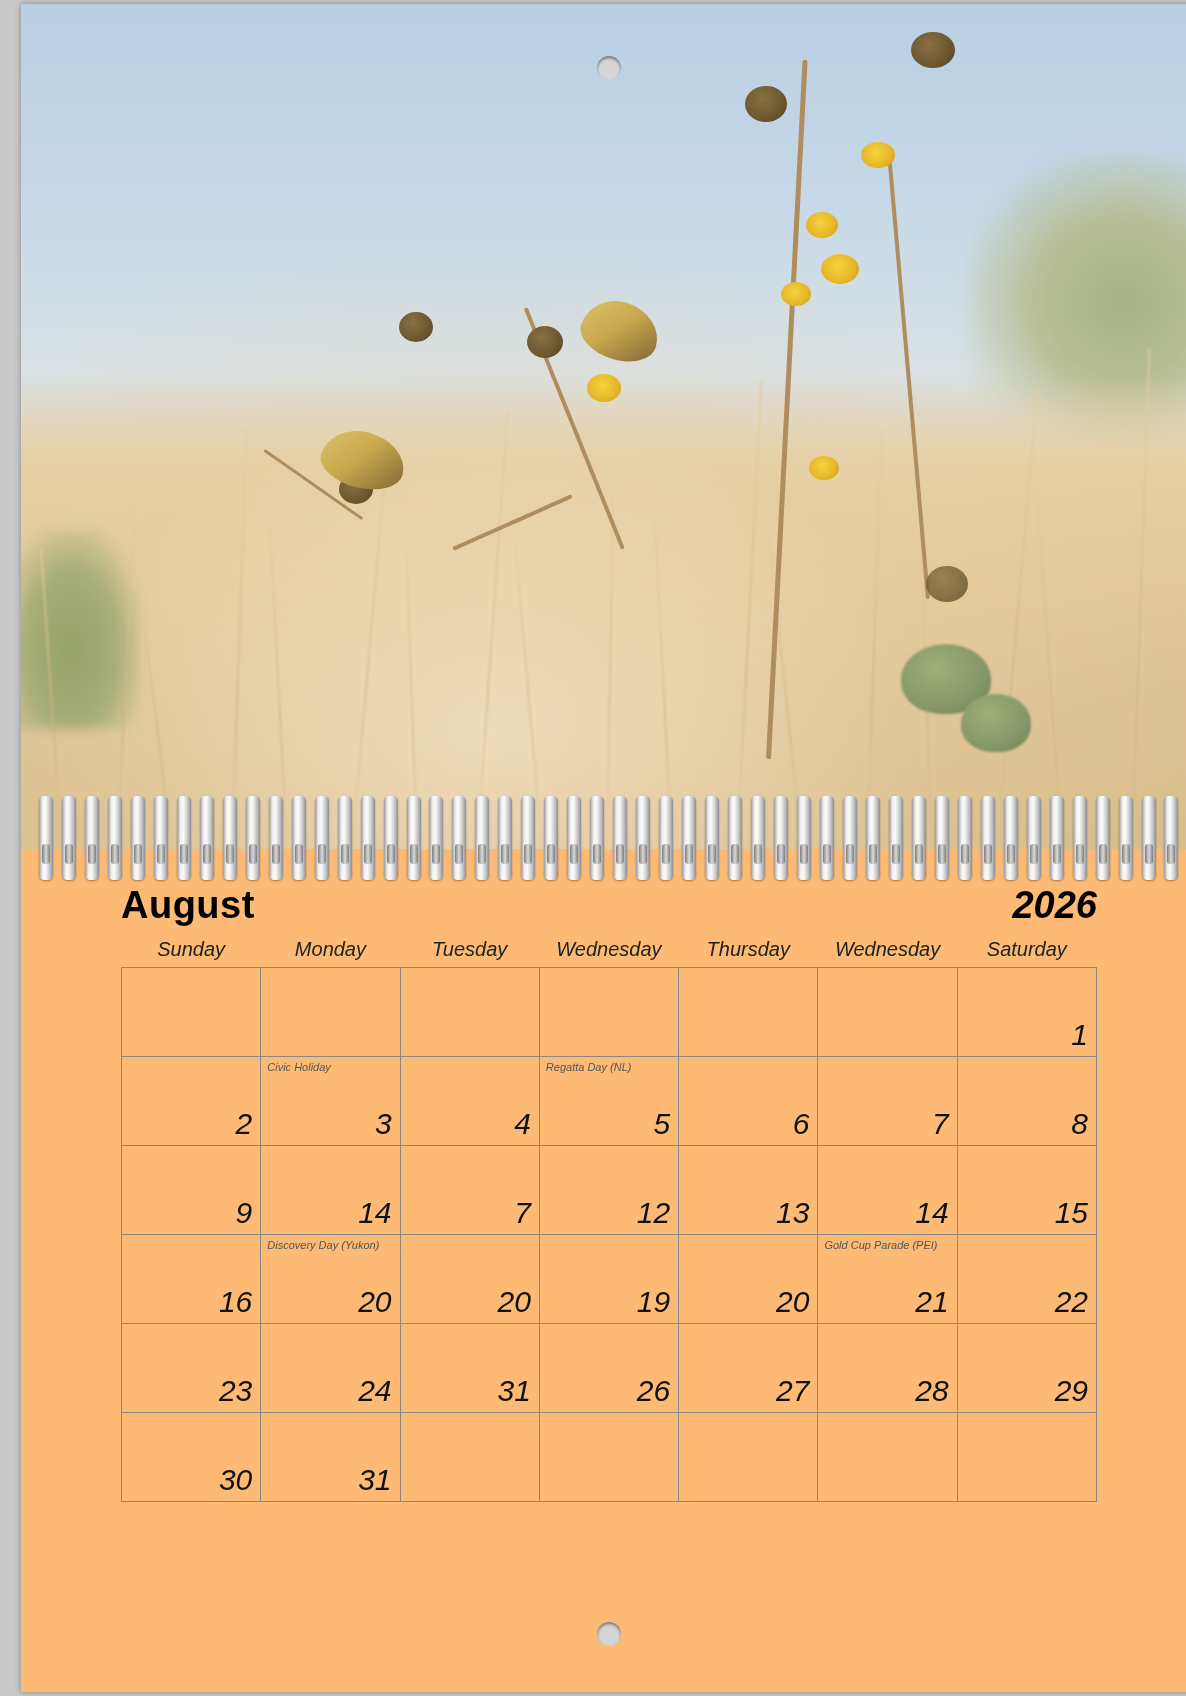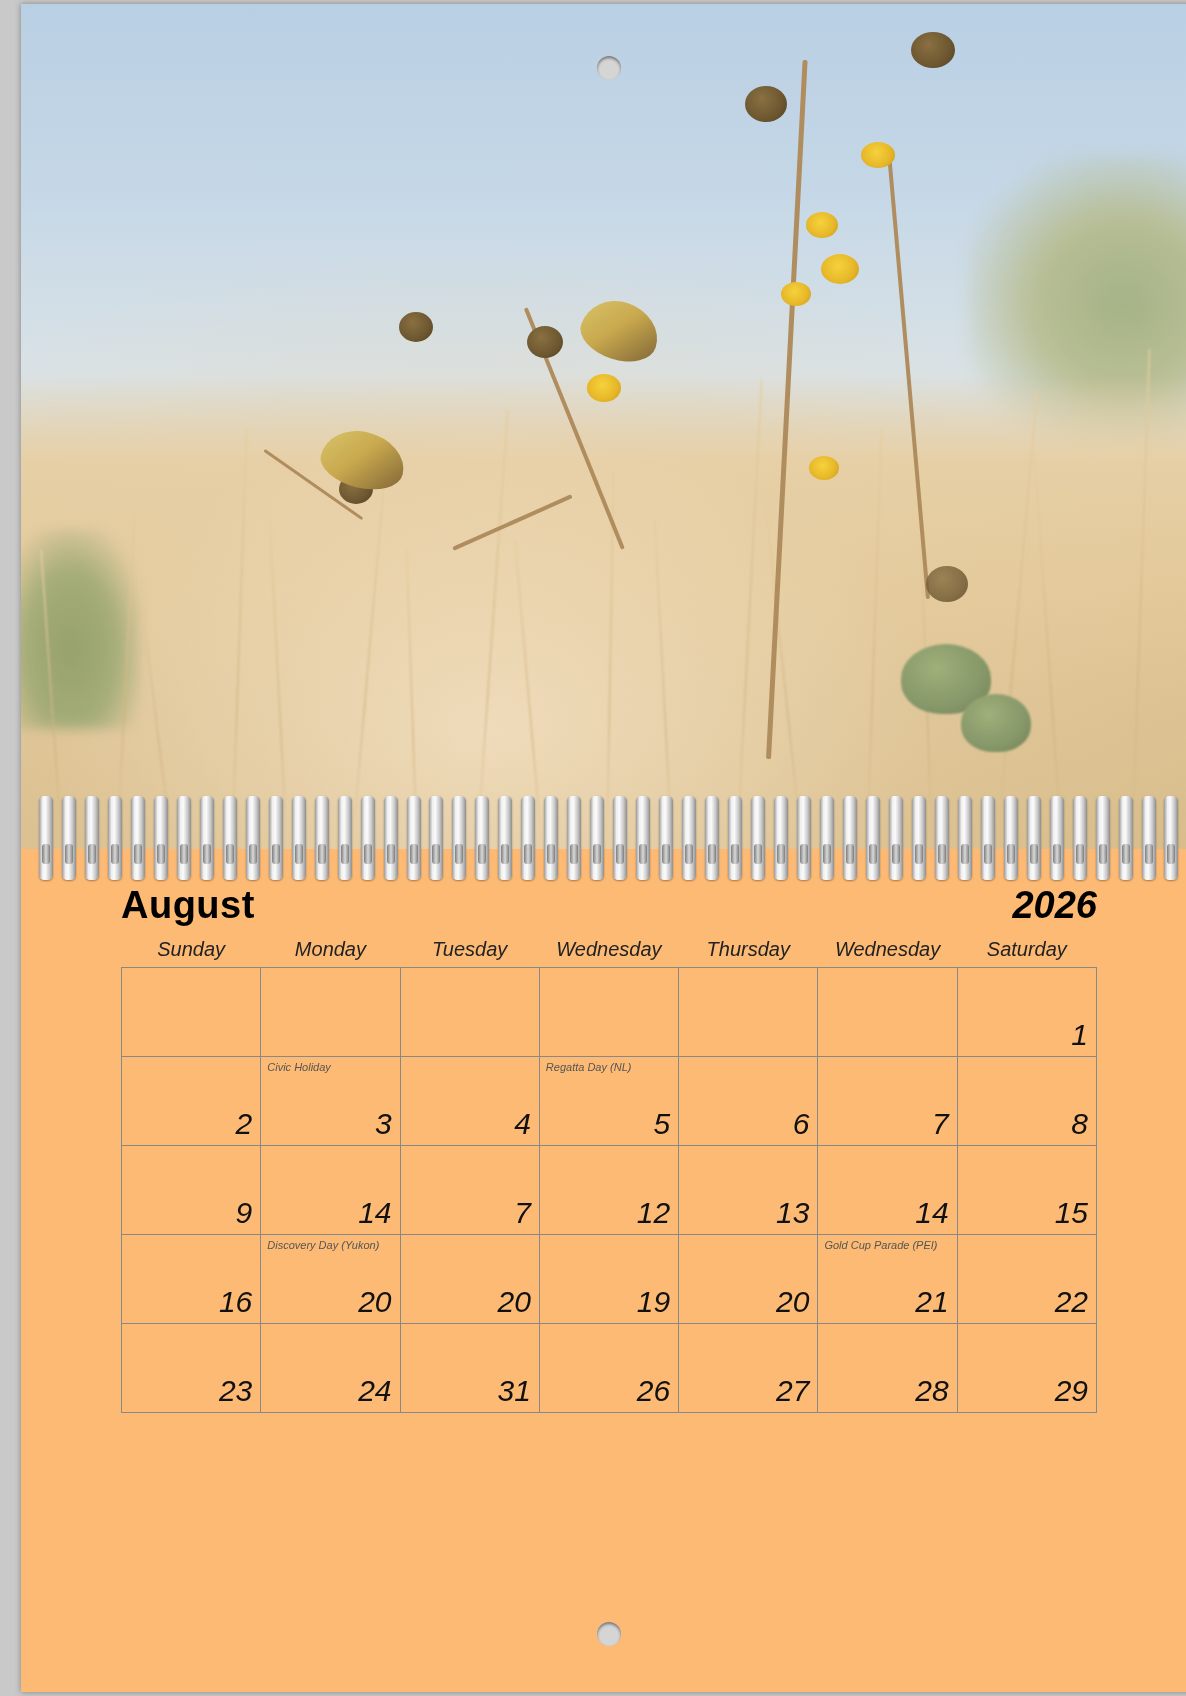--- a/index.html
+++ b/index.html
@@ -498,17 +498,47 @@
           <td>
               <div class="holiday"></div>
               <div class="daynum">28</div>
             </td>
           <td>
               <div class="holiday"></div>
               <div class="daynum">29</div>
             </td>
         </tr>
 
+        <tr>
+          <td>
+              <div class="holiday"></div>
+              <div class="daynum">30</div>
+            </td>
+          <td>
+              <div class="holiday"></div>
+              <div class="daynum">31</div>
+            </td>
+          <td>
+              <div class="holiday"></div>
+              <div class="daynum"></div>
+            </td>
+          <td>
+              <div class="holiday"></div>
+              <div class="daynum"></div>
+            </td>
+          <td>
+              <div class="holiday"></div>
+              <div class="daynum"></div>
+            </td>
+          <td>
+              <div class="holiday"></div>
+              <div class="daynum"></div>
+            </td>
+          <td>
+              <div class="holiday"></div>
+              <div class="daynum"></div>
+            </td>
+        </tr>
       </tbody>
     </table>
   </div>
 
 </div>
 
 </body></html>

